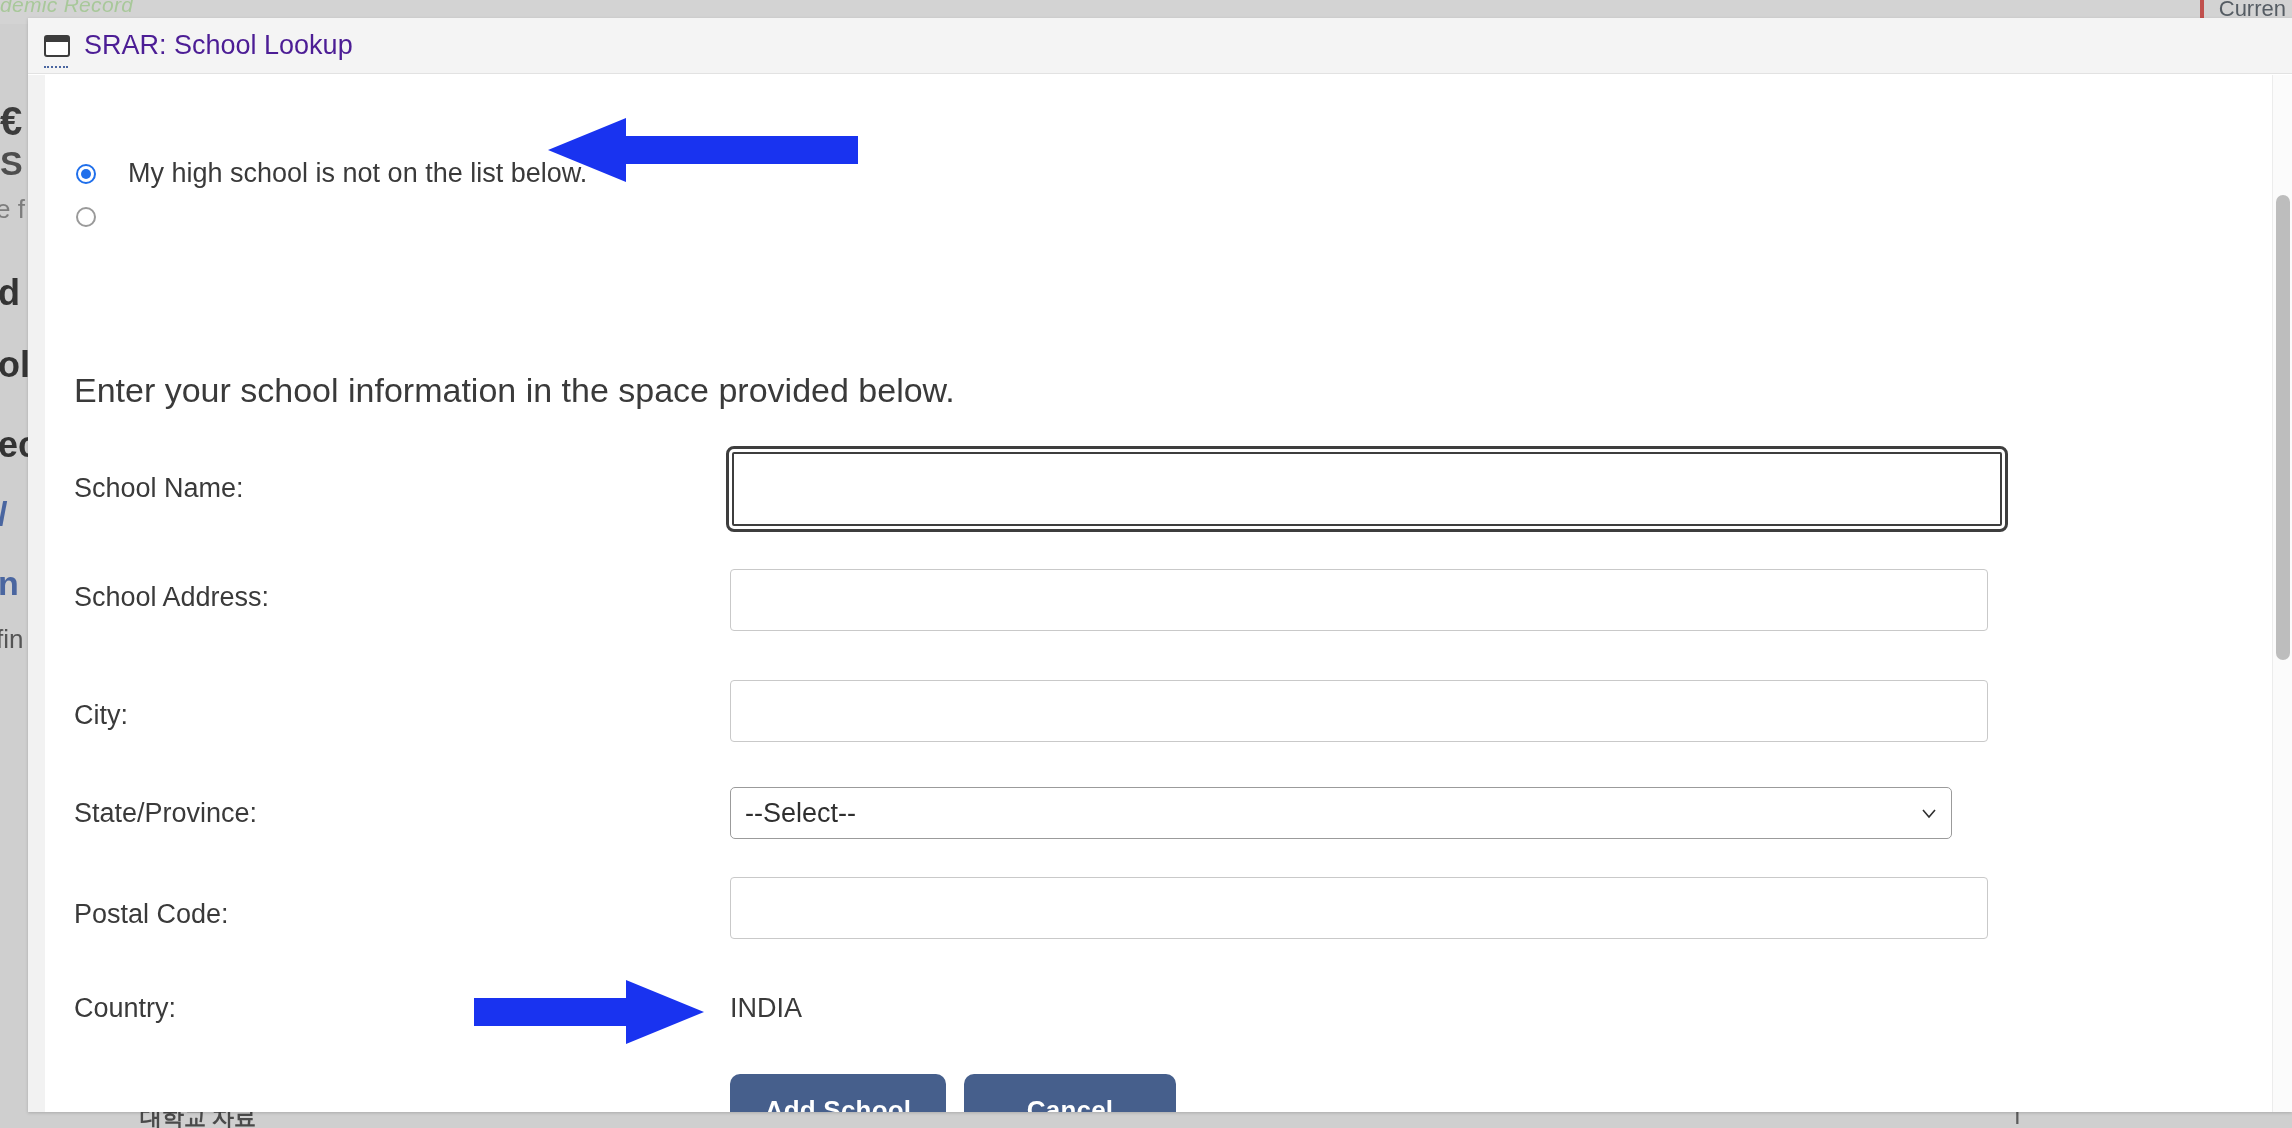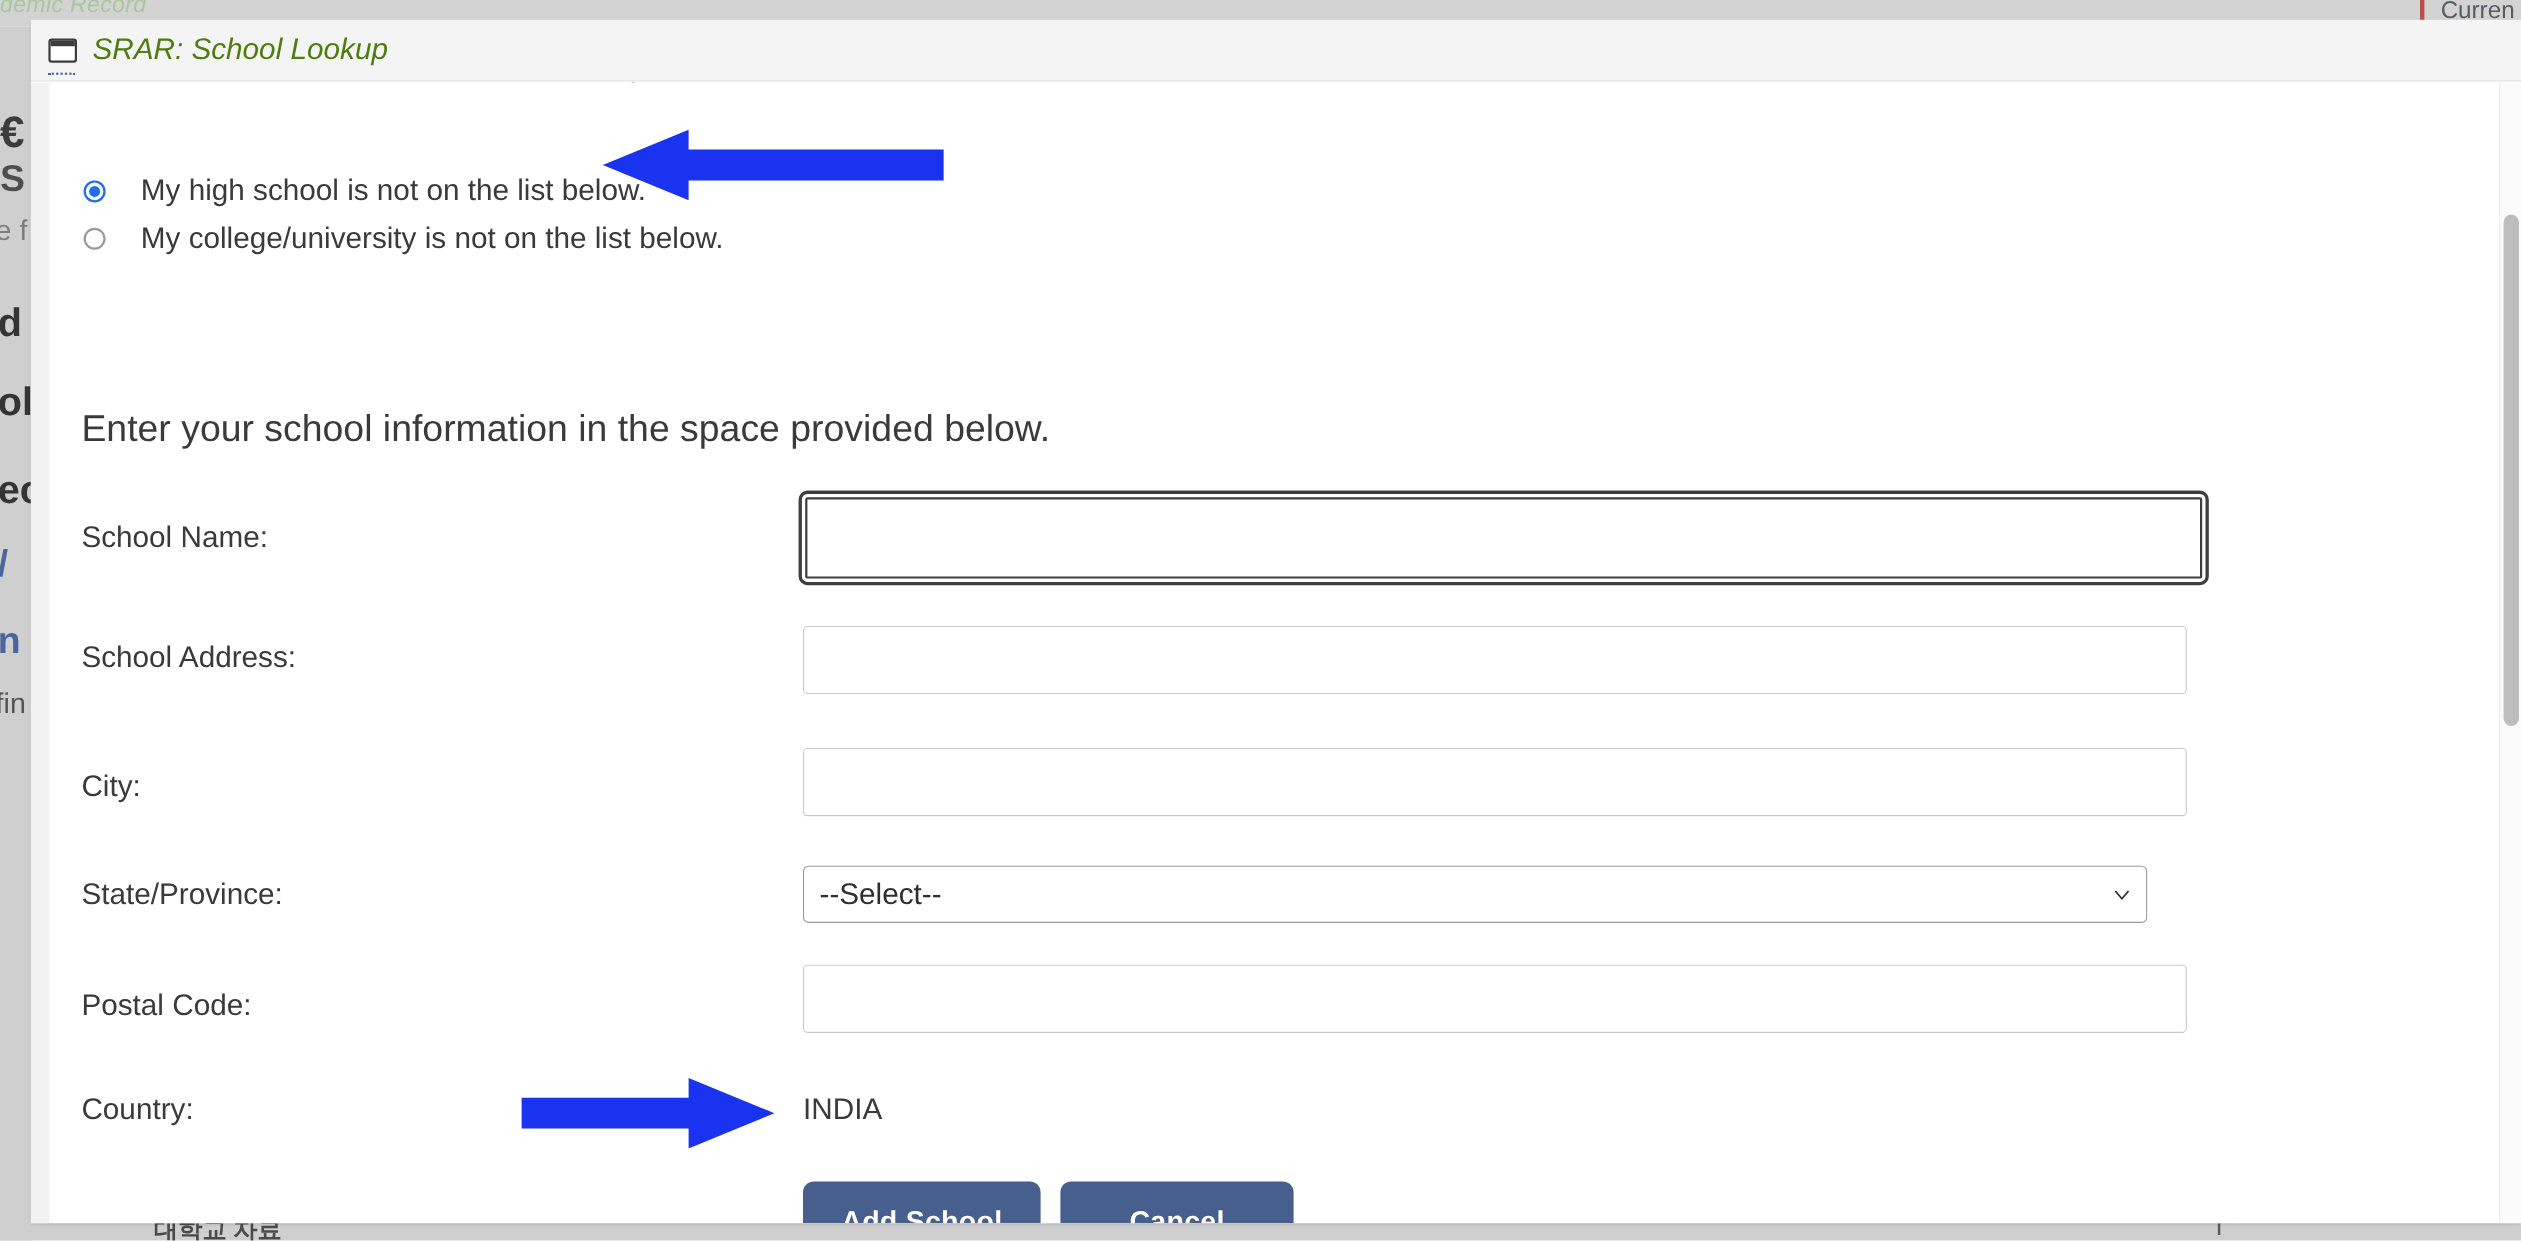--- a/index.html
+++ b/index.html
@@ -150,24 +150,23 @@
   .window-icon::before {
     content: "";
     position: absolute;
     left: 0; top: 0;
     right: 0;
     height: 5px;
     background: #3c3c3c;
   }
   .modal-title {
     font-size: 27px;
-    color: #4d7c0f;
+    color: #4c1d95;
     margin-left: 14px;
     white-space: nowrap;
-    font-style: italic;
   }
   .icon-underline {
     position: absolute;
     left: 16px;
     top: 46px;
     width: 24px;
     height: 2px;
     border-bottom: 2px dotted #4a66a0;
   }
 
@@ -443,21 +442,20 @@
 
       <div class="radio-group">
 
         <div class="radio-row">
           <span class="radio checked"></span>
           <span class="radio-label">My high school is not on the list below.</span>
         </div>
 
         <div class="radio-row">
           <span class="radio"></span>
-          <span class="radio-label">My college/university is not on the list below.</span>
         </div>
       </div>
 
       <div class="instruction">Enter your school information in the space provided below.</div>
 
       <div class="form">
 
         <div class="form-row">
           <span class="form-label" style="top:398px;">School Name:</span>
           <input class="text-input focused" style="top: 377px;" type="text" placeholder="">

